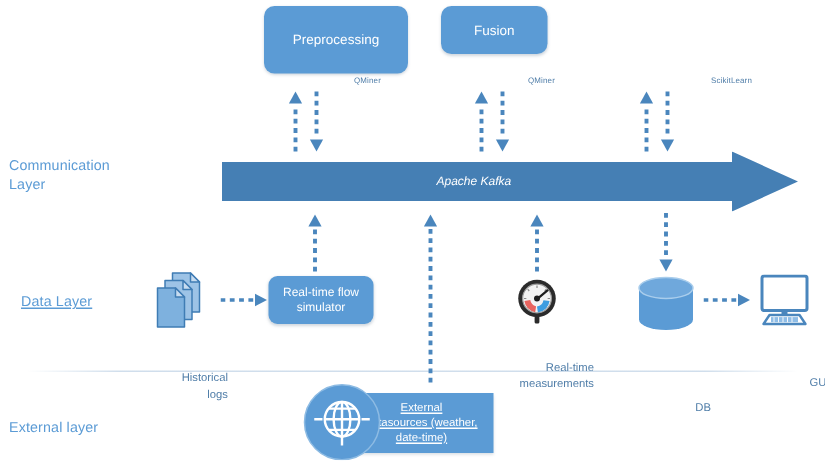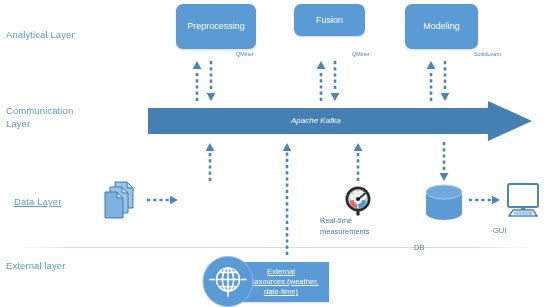--- a/index.html
+++ b/index.html
@@ -55,22 +55,23 @@
   }
   
   .vdash{position:absolute;}
   .hdash{position:absolute;}
   
   .cap{
     position:absolute;
     color:#4f7da8;
     font-size:7.5px;
     line-height:10.5px;
-    text-align:left;
+    text-align:right;
     white-space:pre-line;
+    margin-top:24px;
   }
   .icon{position:absolute;}
   
   .ext-box{
     position:absolute;
     background:#5b9bd5;
     color:#ffffff;
     font-size:7.6px;
     line-height:10px;
     text-align:center;
@@ -85,42 +86,38 @@
     background:linear-gradient(to right,rgba(180,200,220,0) 0%,rgba(170,195,220,.55) 12%,rgba(170,195,220,.55) 88%,rgba(180,200,220,0) 100%);
   }
 </style>
 </head>
 <body>
 
 <div id="canvas">
 
   <div class="divider" style="left:18px;top:247px;width:514px;"></div>
 
-  <div class="layer-label" style="left:6px;top:29px;">Analytical Layer</div>
 
   <div class="layer-label" style="left:6px;top:105px;">Communication
 Layer</div>
 
   <div class="layer-label" style="left:14px;top:196px;text-decoration:underline;">Data Layer</div>
 
-  <div class="layer-label" style="left:6px;top:260px;">External layer</div>
-
-  <div class="abox" style="left:176px;top:4px;width:80px;height:45px;">
+  <div class="layer-label" style="left:6px;top:280px;">External layer</div>
+
+  <div class="abox" style="left:176px;top:4px;width:96px;height:45px;">
     <span>Preprocessing</span>
   </div>
   <div class="tool-label" style="left:236px;top:51px;">QMiner</div>
 
   <div class="abox" style="left:294px;top:4px;width:71px;height:32px;">
     <span>Fusion</span>
   </div>
   <div class="tool-label" style="left:352px;top:51px;">QMiner</div>
 
-  <div class="abox" style="left:405px;top:4px;width:73px;height:45px;">
-    <span>Modeling</span>
-  </div>
   <div class="tool-label" style="left:474px;top:51px;">ScikitLearn</div>
 
   <svg class="vdash" style="left:192px;top:60px;" width="26" height="42" viewBox="0 0 26 42">
     <g stroke="#4a86bd" stroke-width="2.6" stroke-dasharray="3.2,3" fill="none">
       <line x1="5" y1="41" x2="5" y2="10"></line>
       <line x1="19" y1="1" x2="19" y2="32"></line>
     </g>
     <polygon points="5,1 0.6,9 9.4,9" fill="#4a86bd"></polygon>
     <polygon points="19,41 14.6,33 23.4,33" fill="#4a86bd"></polygon>
   </svg>
@@ -171,26 +168,32 @@
   <svg class="icon" style="left:101px;top:180px;" width="42" height="40" viewBox="0 0 42 40">
     <g fill="#9dc3e6" stroke="#3f7cb4" stroke-width="1" stroke-linejoin="round">
       <path d="M14 2 h12 l6 6 v20 h-18 z"></path>
       <path d="M26 2 v6 h6 z" fill="#c7dcf0"></path>
       <path d="M9 7 h12 l6 6 v20 h-18 z"></path>
       <path d="M21 7 v6 h6 z" fill="#c7dcf0"></path>
       <path d="M4 12 h12 l6 6 v20 h-18 z" fill="#7eb1de"></path>
       <path d="M16 12 v6 h6 z" fill="#c7dcf0"></path>
     </g>
   </svg>
+  <div class="cap" style="left:92px;top:223px;width:60px;">Historical
+logs</div>
 
   <svg class="hdash" style="left:147px;top:194px;" width="32" height="12" viewBox="0 0 32 12">
     <line x1="0" y1="6" x2="23" y2="6" stroke="#4a86bd" stroke-width="2.4" stroke-dasharray="3.2,3"></line>
     <polygon points="31,6 23,1.8 23,10.2" fill="#4a86bd"></polygon>
   </svg>
 
+  <div class="abox" style="left:179px;top:184px;width:70px;height:32px;border-radius:6px;font-size:8px;line-height:10px;">
+    <span style="white-space:pre-line;">Real-time flow
+simulator</span>
+  </div>
 
   <svg class="icon" style="left:341px;top:184px;" width="34" height="34" viewBox="0 0 34 34">
     <circle cx="17" cy="15" r="12.5" fill="#2b2b2b"></circle>
     <circle cx="17" cy="15" r="9.6" fill="#f2f2f2"></circle>
     <circle cx="17" cy="15" r="9.6" fill="none" stroke="#9a9a9a" stroke-width="0.8"></circle>
     <g stroke="#8a8a8a" stroke-width="0.8">
       <line x1="17" y1="6.3" x2="17" y2="8"></line>
       <line x1="23.2" y1="8.8" x2="22.2" y2="10"></line>
       <line x1="25.7" y1="15" x2="24.1" y2="15"></line>
       <line x1="10.8" y1="8.8" x2="11.8" y2="10"></line>

